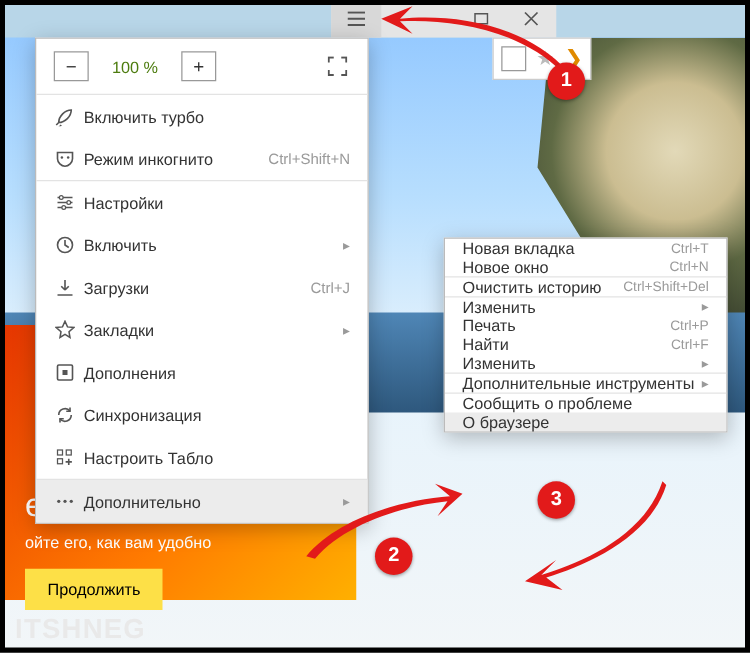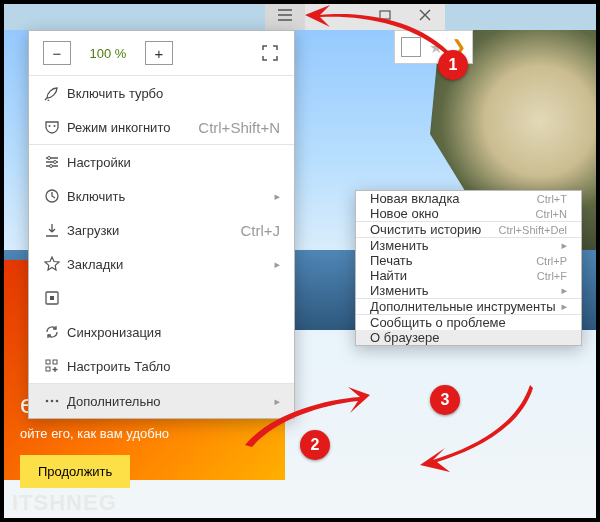--- a/index.html
+++ b/index.html
@@ -42,21 +42,21 @@
 .menu{position:absolute;left:28px;top:30px;width:265px;background:#fff;border:1px solid #bbb;box-shadow:0 4px 16px rgba(0,0,0,.25);}
 .zoomrow{display:flex;align-items:center;padding:10px 14px;gap:10px;}
 .zbtn{width:26px;height:22px;border:1px solid #999;background:#fff;display:flex;align-items:center;justify-content:center;font-size:15px;}
 .zval{flex:0 0 auto;width:54px;text-align:center;color:#4d7c0f;}
 .zspacer{flex:1;}
 .fs{width:20px;height:20px;display:flex;align-items:center;justify-content:center;}
 .sep{height:1px;background:#e3e3e3;margin:0;}
 .mrow{display:flex;align-items:center;padding:8px 14px;gap:6px;color:#333;cursor:pointer;}
 .mrow .mi{width:18px;height:18px;flex:0 0 18px;display:flex;align-items:center;justify-content:center;color:#555;}
 .mrow .mlabel{flex:1;}
-.mrow .hint{color:#9a9a9a;font-size:15px;margin-left:16px;}
+.mrow .hint{color:#9a9a9a;font-size:12px;margin-left:16px;}
 .mrow .chev{color:#9a9a9a;font-size:11px;}
 .mrow.hl{background:#ececec;}
 
 
 .submenu{position:absolute;left:355px;top:190px;width:225px;background:#fff;border:1px solid #bbb;box-shadow:0 4px 16px rgba(0,0,0,.25);}
 .srow{display:flex;align-items:center;padding:0 14px;cursor:pointer;color:#333;}
 .srow .slabel{flex:1;}
 .srow .shint{color:#9a9a9a;font-size:11px;}
 .srow .schev{color:#9a9a9a;font-size:11px;}
 .srow.hl{background:#ececec;}
@@ -192,20 +192,21 @@
       <span class="mlabel">Закладки</span>
       <span class="chev">▸</span>
     </div>
     <div class="mrow">
       <span class="mi">
           <svg width="16" height="16" viewBox="0 0 16 16">
             <rect x="2" y="2" width="12" height="12" rx="1" fill="none" stroke="#555" stroke-width="1.3"></rect>
             <rect x="6" y="6" width="4" height="4" fill="#555"></rect>
           </svg>
         </span>
+      <span class="mlabel">Дополнения</span>
     </div>
     <div class="mrow">
       <span class="mi">
           <svg width="16" height="16" viewBox="0 0 16 16">
             <path d="M3 8a5 5 0 019-3M13 8a5 5 0 01-9 3" fill="none" stroke="#555" stroke-width="1.3"></path>
             <path d="M12 2v3h-3M4 14v-3h3" fill="none" stroke="#555" stroke-width="1.3"></path>
           </svg>
         </span>
       <span class="mlabel">Синхронизация</span>
     </div>

